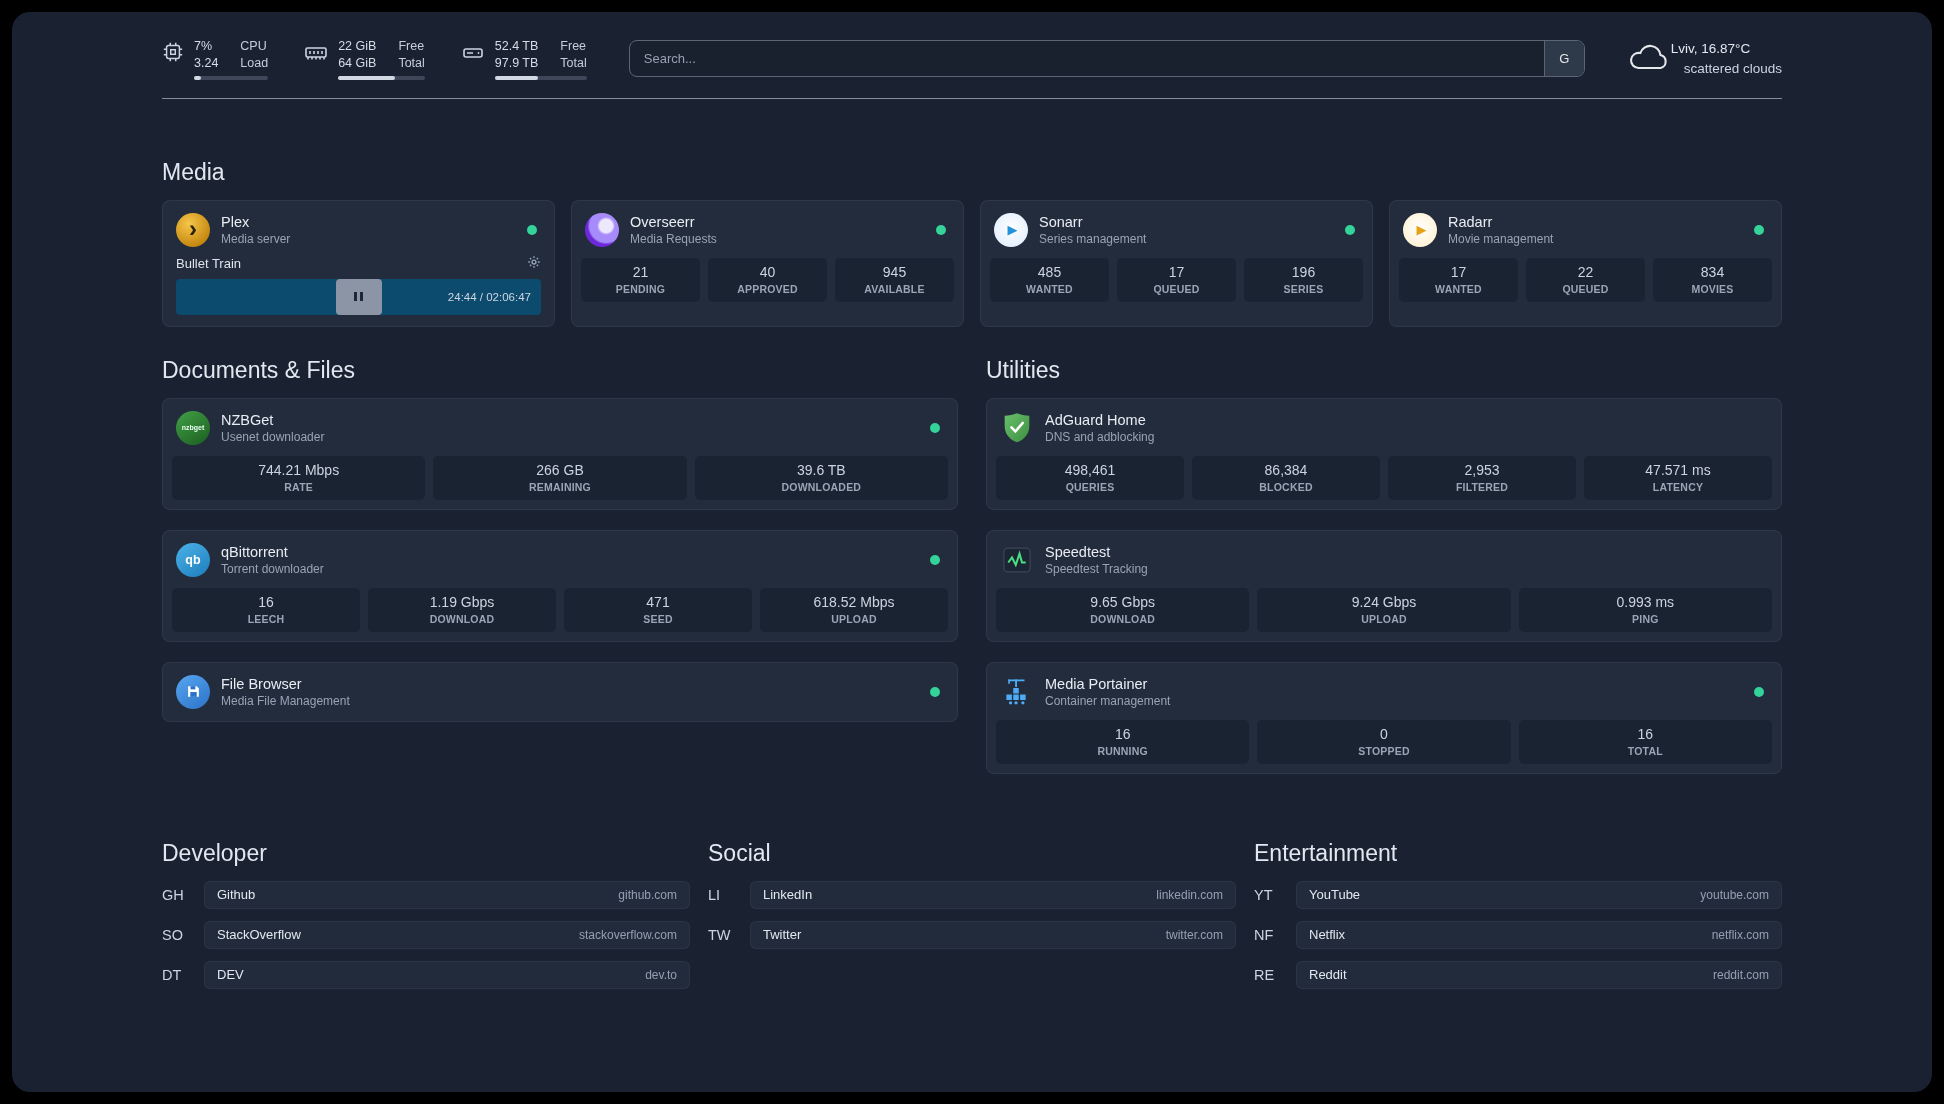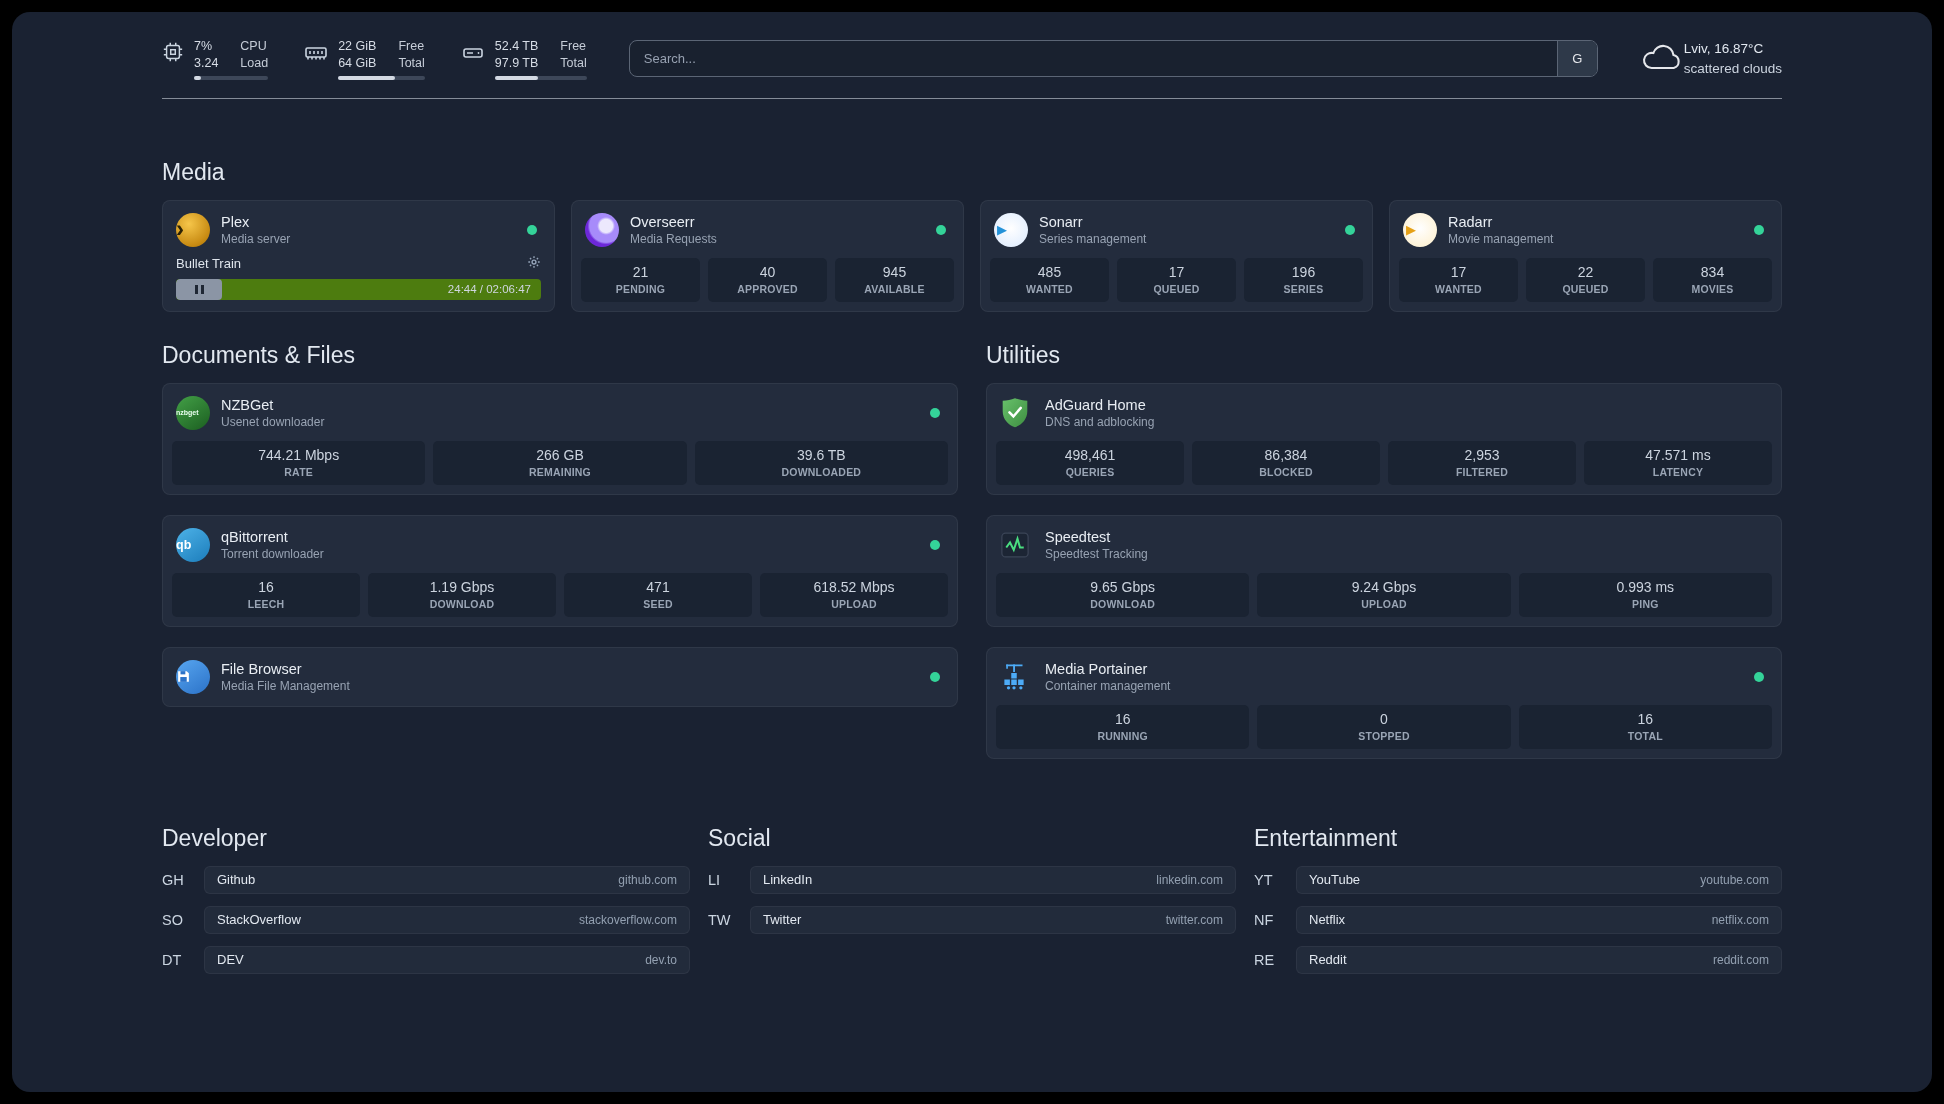--- a/index.html
+++ b/index.html
@@ -25,52 +25,52 @@
   .search { flex:1; margin:0 42px; display:flex; align-items:stretch; height:37px;
             background:#19212f; border:1px solid #5b6575; border-radius:8px; overflow:hidden; }
   .search input { flex:1; background:transparent; border:none; outline:none; color:#e5e7eb;
                   font-size:13px; padding:0 14px; font-family:inherit; }
   .search input::placeholder { color:#97a1b1; }
   .provider { width:40px; display:flex; align-items:center; justify-content:center;
               background:#2e3949; color:#e5e7eb; font-size:13px; border-left:1px solid #5b6575; cursor:pointer; }
 
   .weather { display:flex; align-items:center; color:#e2e8f0; font-size:13.5px; }
   .weather .lines { display:flex; flex-direction:column; line-height:1.45; }
-  .weather .cond { color:#ccd4df; }
+  .weather .cond { color:#ccd4df;margin-left:13px; }
 
   .divider { margin-top:18px; border-bottom:1.5px solid rgba(222,228,236,0.55); }
 
   
   .section-title { font-size:23px; color:#e2e8f0; font-weight:500; margin-bottom:14px; }
   #media-section { margin-top:60px; }
   .media-grid { display:grid; grid-template-columns:repeat(4,1fr); gap:16px; }
 
   .card { background:#232c3d; border:1px solid rgba(255,255,255,0.06); border-radius:8px; padding:9px; }
   .card-header { display:flex; align-items:center; gap:11px; padding:3px 4px; }
   .sicon { width:34px; height:34px; border-radius:50%; display:flex; align-items:center;
-           flex:none; overflow:hidden; }
+           justify-content:center; flex:none; overflow:hidden; }
   .titles { flex:1; min-width:0; }
   .svc-name { font-size:14.5px; color:#e8edf3; white-space:nowrap; }
   .svc-sub { font-size:12px; color:#98a3b3; margin-top:2px; white-space:nowrap; }
   .dot { width:10px; height:10px; border-radius:50%; background:#34d399; flex:none; margin-right:4px; }
 
   .stats { display:flex; gap:8px; margin-top:8px; }
   .stat { flex:1; background:#1a2332; border-radius:5px; text-align:center; padding:6px 4px 7px; }
   .stat-value { font-size:14px; color:#ccd4df; white-space:nowrap; }
   .stat-label { font-size:10.5px; font-weight:700; color:#9aa5b5; margin-top:3px; letter-spacing:.02em; }
 
   .two-col { display:grid; grid-template-columns:1fr 1fr; gap:28px; margin-top:30px; align-items:start; }
   .col-stack { display:flex; flex-direction:column; gap:20px; }
 
   
   .player { margin-top:5px; padding:0 4px 2px; }
   .player-top { display:flex; align-items:center; justify-content:space-between;
                 font-size:13px; color:#dfe5ec; margin-bottom:7px;text-align:center; }
-  .player-bar { position:relative; height:21px; background:#4d7c0f; border-radius:4px;
-                overflow:hidden; display:flex; align-items:center; }
+  .player-bar { position:relative; height:36px; background:#0c4a6e; border-radius:4px;
+                overflow:hidden; display:flex; align-items:center;justify-content:center; }
   .elapsed { width:46px; height:100%; background:#8b95a5; border-radius:4px;
              display:flex; align-items:center; justify-content:center; gap:3px; cursor:pointer; }
   .pbar { width:3px; height:9px; background:#1f2734; }
   .ptime { position:absolute; right:10px; font-size:11.5px; color:#cfd6e0; }
 
   
   .icon-plex { background:radial-gradient(circle at 38% 32%, #f6c64a, #c78a12 70%, #9c6b06); }
   .icon-plex::before { content:"\203A"; color:#2b2206; font-size:24px; font-weight:bold; line-height:0; margin-top:-2px; }
   .icon-overseerr { background:radial-gradient(circle at 62% 38%, #ece8fd 0 22%, #a78bfa 30% 55%, #6d28d9 62% 100%); }
   .icon-sonarr { background:radial-gradient(circle at 50% 45%, #ffffff, #dbeafe); }

